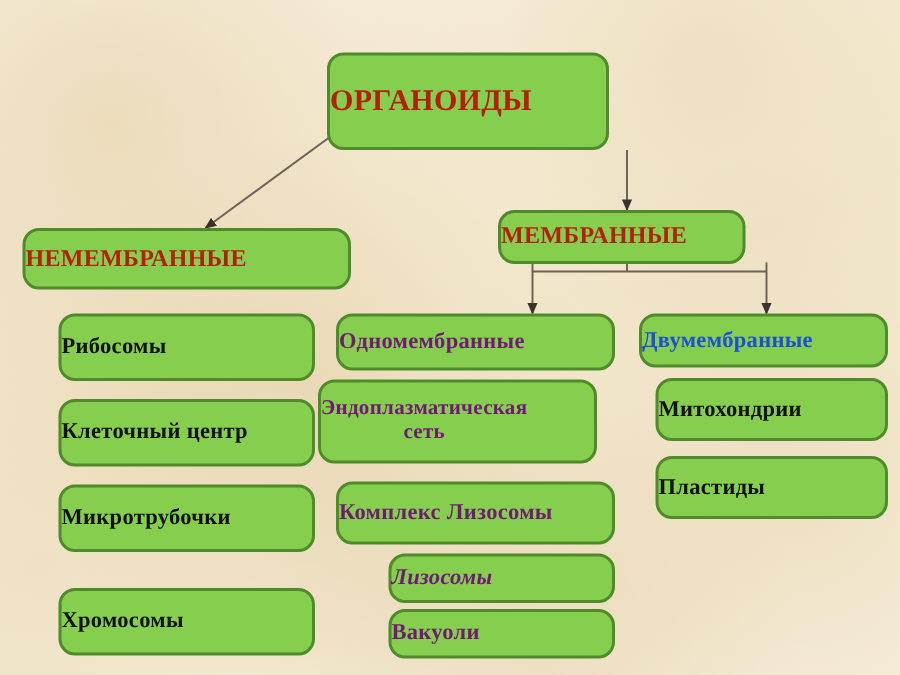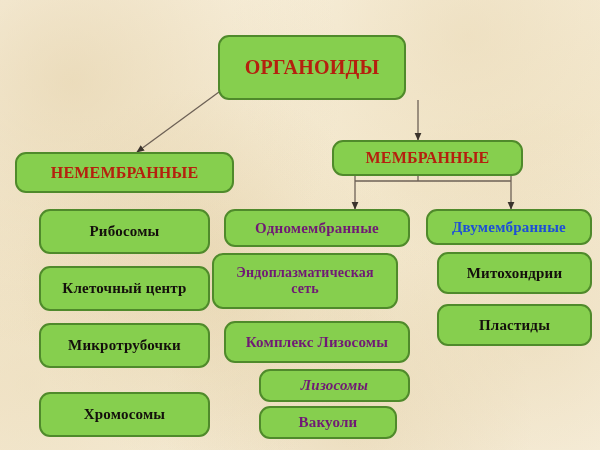--- a/index.html
+++ b/index.html
@@ -41,21 +41,20 @@
   }
 
   .node {
     position: absolute;
     box-sizing: border-box;
     background: #86cf4e;
     border: 2px solid #4f8a2b;
     border-radius: 11px;
     display: flex;
     align-items: center;
-    justify-content: center;
     text-align: center;
     line-height: 1.12;
     font-weight: bold;
     letter-spacing: 0.2px;
     z-index: 2;
   }
 
   
   .t-red   { color: #b5200e; }
   .t-black { color: #14100c; }
@@ -110,21 +109,21 @@
   </div>
 
   <div class="node lvl3 t-black" style="left:39px; top:323px; width:171px; height:45px;">
     <span>Микротрубочки</span>
   </div>
 
   <div class="node lvl3 t-black" style="left:39px; top:392px; width:171px; height:45px;">
     <span>Хромосомы</span>
   </div>
 
-  <div class="node lvl2 t-red" style="left:332px; top:140px; width:191px; height:36px;">
+  <div class="node lvl2 t-red" style="left:332px; top:140px; width:165px; height:36px;">
     <span>МЕМБРАННЫЕ</span>
   </div>
 
   <div class="node lvl3 t-navy" style="left:224px; top:209px; width:186px; height:38px;">
     <span>Одномембранные</span>
   </div>
 
   <div class="node lvl3-sm t-navy" style="left:212px; top:253px; width:186px; height:56px;">
     <span>
       <span>Эндоплазматическая</span><br>
@@ -133,21 +132,21 @@
   </div>
 
   <div class="node lvl3 t-navy" style="left:224px; top:321px; width:186px; height:42px;">
     <span>Комплекс Лизосомы</span>
   </div>
 
   <div class="node lvl3 t-navy" style="left:259px; top:369px; width:151px; height:33px;font-style:italic;">
     <span>Лизосомы</span>
   </div>
 
-  <div class="node lvl3 t-navy" style="left:259px; top:406px; width:138px; height:33px;">
+  <div class="node lvl3 t-navy" style="left:259px; top:406px; width:151px; height:33px;">
     <span>Вакуоли</span>
   </div>
 
   <div class="node lvl3 t-green" style="left:426px; top:209px; width:166px; height:36px;">
     <span>Двумембранные</span>
   </div>
 
   <div class="node lvl3 t-black" style="left:437px; top:252px; width:155px; height:42px;">
     <span>Митохондрии</span>
   </div>

